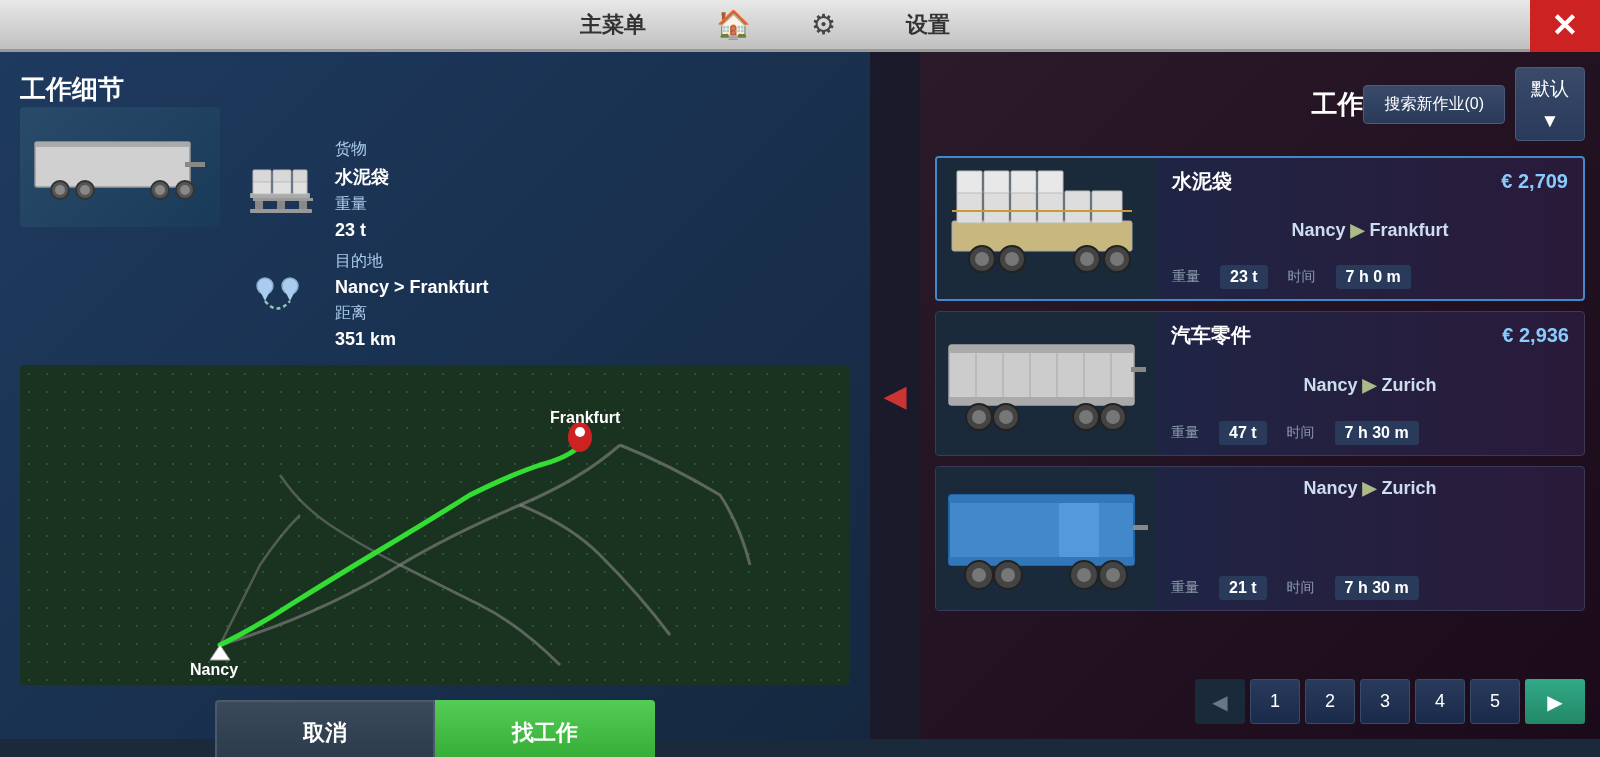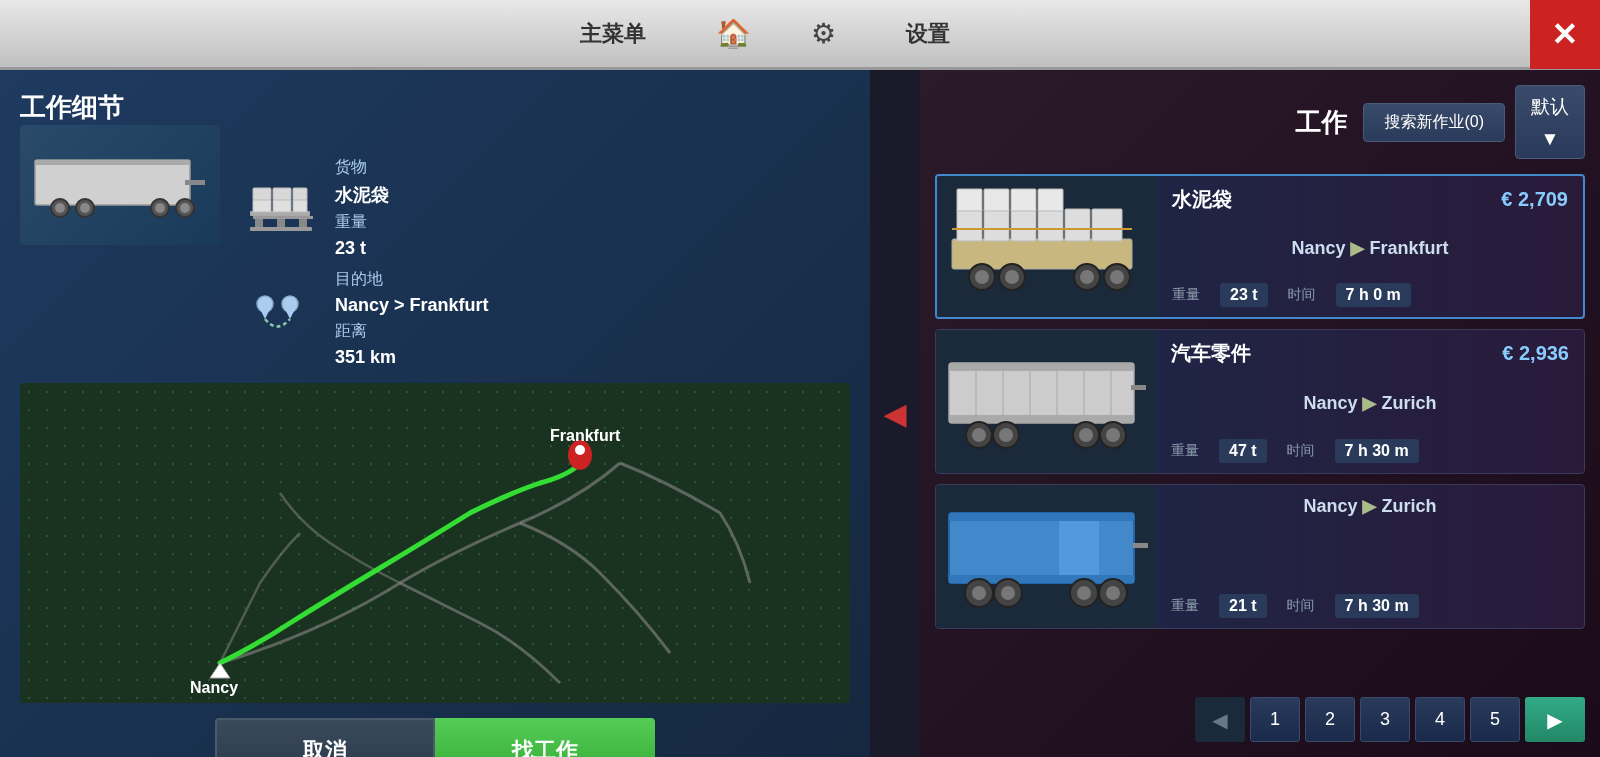--- a/index.html
+++ b/index.html
@@ -7,21 +7,21 @@
       width: 1600px;
       height: 757px;
       overflow: hidden;
       font-family: 'Arial', sans-serif;
       background: #1a2a3a;
     }
 
     
     .top-nav {
       width: 100%;
-      height: 70px;
+      height: 52px;
       background: linear-gradient(180deg, #e8e8e8 0%, #c0c0c0 100%);
       display: flex;
       align-items: center;
       justify-content: space-between;
       padding: 0 0;
       border-bottom: 3px solid #999;
     }
     .nav-left {
       display: flex;
       align-items: center;
@@ -497,21 +497,21 @@
     </div>
   </div>
 
   <div class="divider-arrow">
     <span class="divider-arrow-icon">◀</span>
   </div>
 
   <div class="right-panel">
     <div class="right-header">
       <div class="right-title">工作</div>
-      <div style="display:flex;gap:10px;align-items:center;margin-left:16px;">
+      <div style="display:flex;gap:10px;align-items:center;">
         <div class="search-btn">搜索新作业(0)</div>
         <div class="default-dropdown">
           <span>默认</span>
           <span>▼</span>
         </div>
       </div>
     </div>
 
     <div class="job-list">
 

